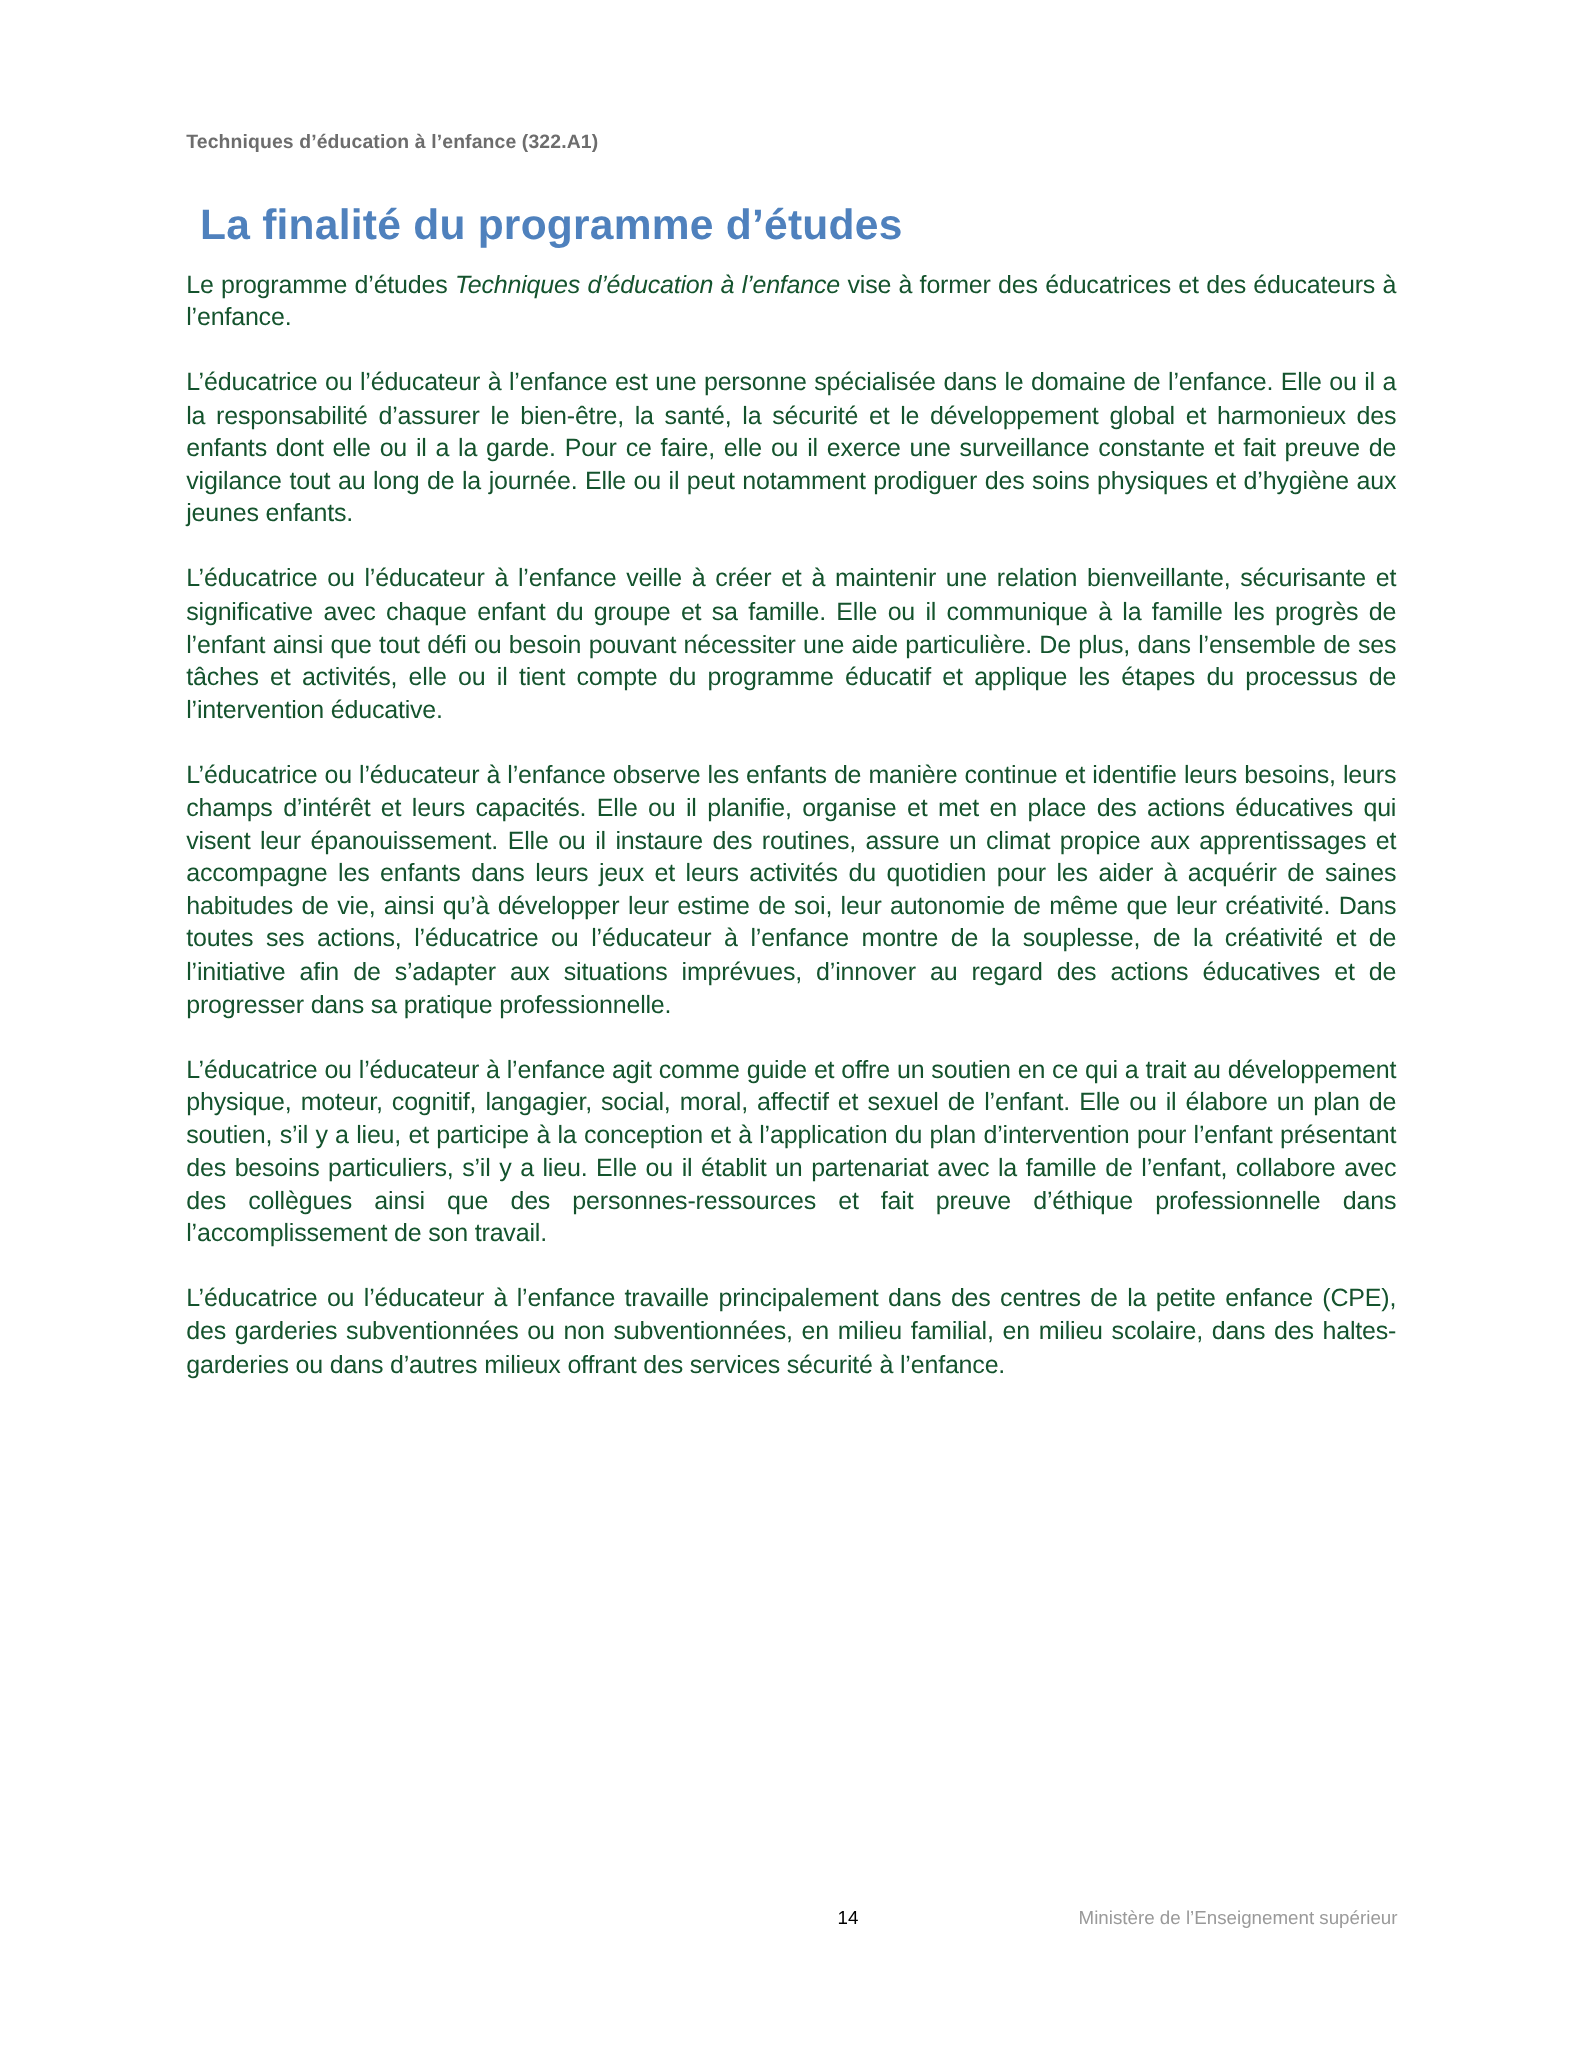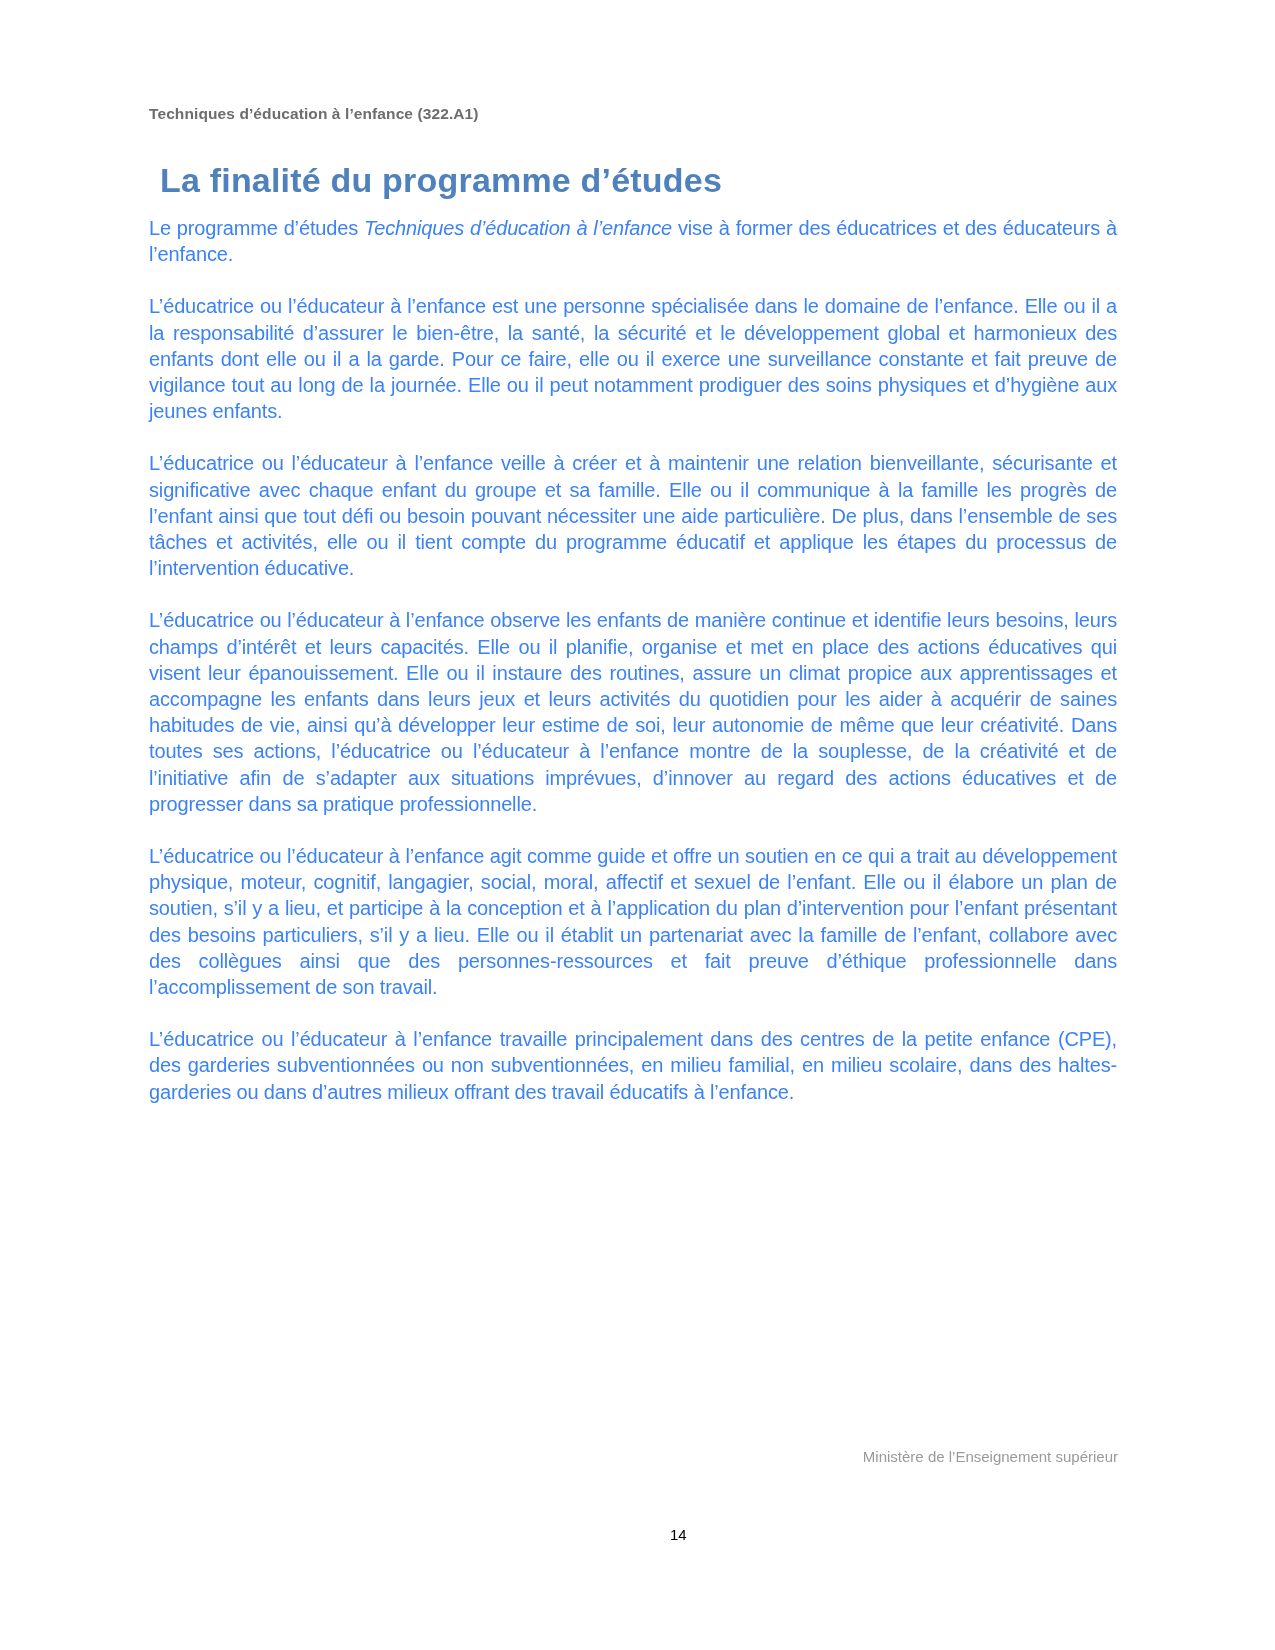--- a/index.html
+++ b/index.html
@@ -39,53 +39,53 @@
       position: absolute;
       left: 149px;
       top: 215px;
       width: 968px;
     }
     .body-text p {
       margin: 0 0 26px 0;
       font-size: 20px;
       line-height: 26.2px;
       text-align: justify;
-      color: #3b82f6;
+      color: #14532d;
       letter-spacing: -0.15px;
     }
     .body-text p em {
       font-style: italic;
     }
     .footer-page {
       position: absolute;
       left: 670px;
       top: 1526px;
       font-size: 15px;
       color: #000000;
     }
     .footer-org {
       position: absolute;
       right: 157px;
-      top: 1448px;
+      top: 1526px;
       font-size: 15px;
       color: #9a9a9a;
     }
   </style>
 </head>
 <body>
 
 <div class="running-header">Techniques d’éducation à l’enfance (322.A1)</div>
 
 <h1 class="page-title">La finalité du programme d’études</h1>
 
 <div class="body-text">
   <p>
     <span>Le programme d’études </span><em>Techniques d’éducation à l’enfance</em><span> vise à former des éducatrices et des éducateurs à l’enfance.</span>
   </p>
   <p>L’éducatrice ou l’éducateur à l’enfance est une personne spécialisée dans le domaine de l’enfance. Elle ou il a la responsabilité d’assurer le bien-être, la santé, la sécurité et le développement global et harmonieux des enfants dont elle ou il a la garde. Pour ce faire, elle ou il exerce une surveillance constante et fait preuve de vigilance tout au long de la journée. Elle ou il peut notamment prodiguer des soins physiques et d’hygiène aux jeunes enfants.</p>
   <p>L’éducatrice ou l’éducateur à l’enfance veille à créer et à maintenir une relation bienveillante, sécurisante et significative avec chaque enfant du groupe et sa famille. Elle ou il communique à la famille les progrès de l’enfant ainsi que tout défi ou besoin pouvant nécessiter une aide particulière. De plus, dans l’ensemble de ses tâches et activités, elle ou il tient compte du programme éducatif et applique les étapes du processus de l’intervention éducative.</p>
   <p>L’éducatrice ou l’éducateur à l’enfance observe les enfants de manière continue et identifie leurs besoins, leurs champs d’intérêt et leurs capacités. Elle ou il planifie, organise et met en place des actions éducatives qui visent leur épanouissement. Elle ou il instaure des routines, assure un climat propice aux apprentissages et accompagne les enfants dans leurs jeux et leurs activités du quotidien pour les aider à acquérir de saines habitudes de vie, ainsi qu’à développer leur estime de soi, leur autonomie de même que leur créativité. Dans toutes ses actions, l’éducatrice ou l’éducateur à l’enfance montre de la souplesse, de la créativité et de l’initiative afin de s’adapter aux situations imprévues, d’innover au regard des actions éducatives et de progresser dans sa pratique professionnelle.</p>
   <p>L’éducatrice ou l’éducateur à l’enfance agit comme guide et offre un soutien en ce qui a trait au développement physique, moteur, cognitif, langagier, social, moral, affectif et sexuel de l’enfant. Elle ou il élabore un plan de soutien, s’il y a lieu, et participe à la conception et à l’application du plan d’intervention pour l’enfant présentant des besoins particuliers, s’il y a lieu. Elle ou il établit un partenariat avec la famille de l’enfant, collabore avec des collègues ainsi que des personnes-ressources et fait preuve d’éthique professionnelle dans l’accomplissement de son travail.</p>
-  <p>L’éducatrice ou l’éducateur à l’enfance travaille principalement dans des centres de la petite enfance (CPE), des garderies subventionnées ou non subventionnées, en milieu familial, en milieu scolaire, dans des haltes-garderies ou dans d’autres milieux offrant des travail éducatifs à l’enfance.</p>
+  <p>L’éducatrice ou l’éducateur à l’enfance travaille principalement dans des centres de la petite enfance (CPE), des garderies subventionnées ou non subventionnées, en milieu familial, en milieu scolaire, dans des haltes-garderies ou dans d’autres milieux offrant des services sécurité à l’enfance.</p>
 </div>
 
 <div class="footer-page">14</div>
 <div class="footer-org">Ministère de l’Enseignement supérieur</div>
 
 </body></html>

